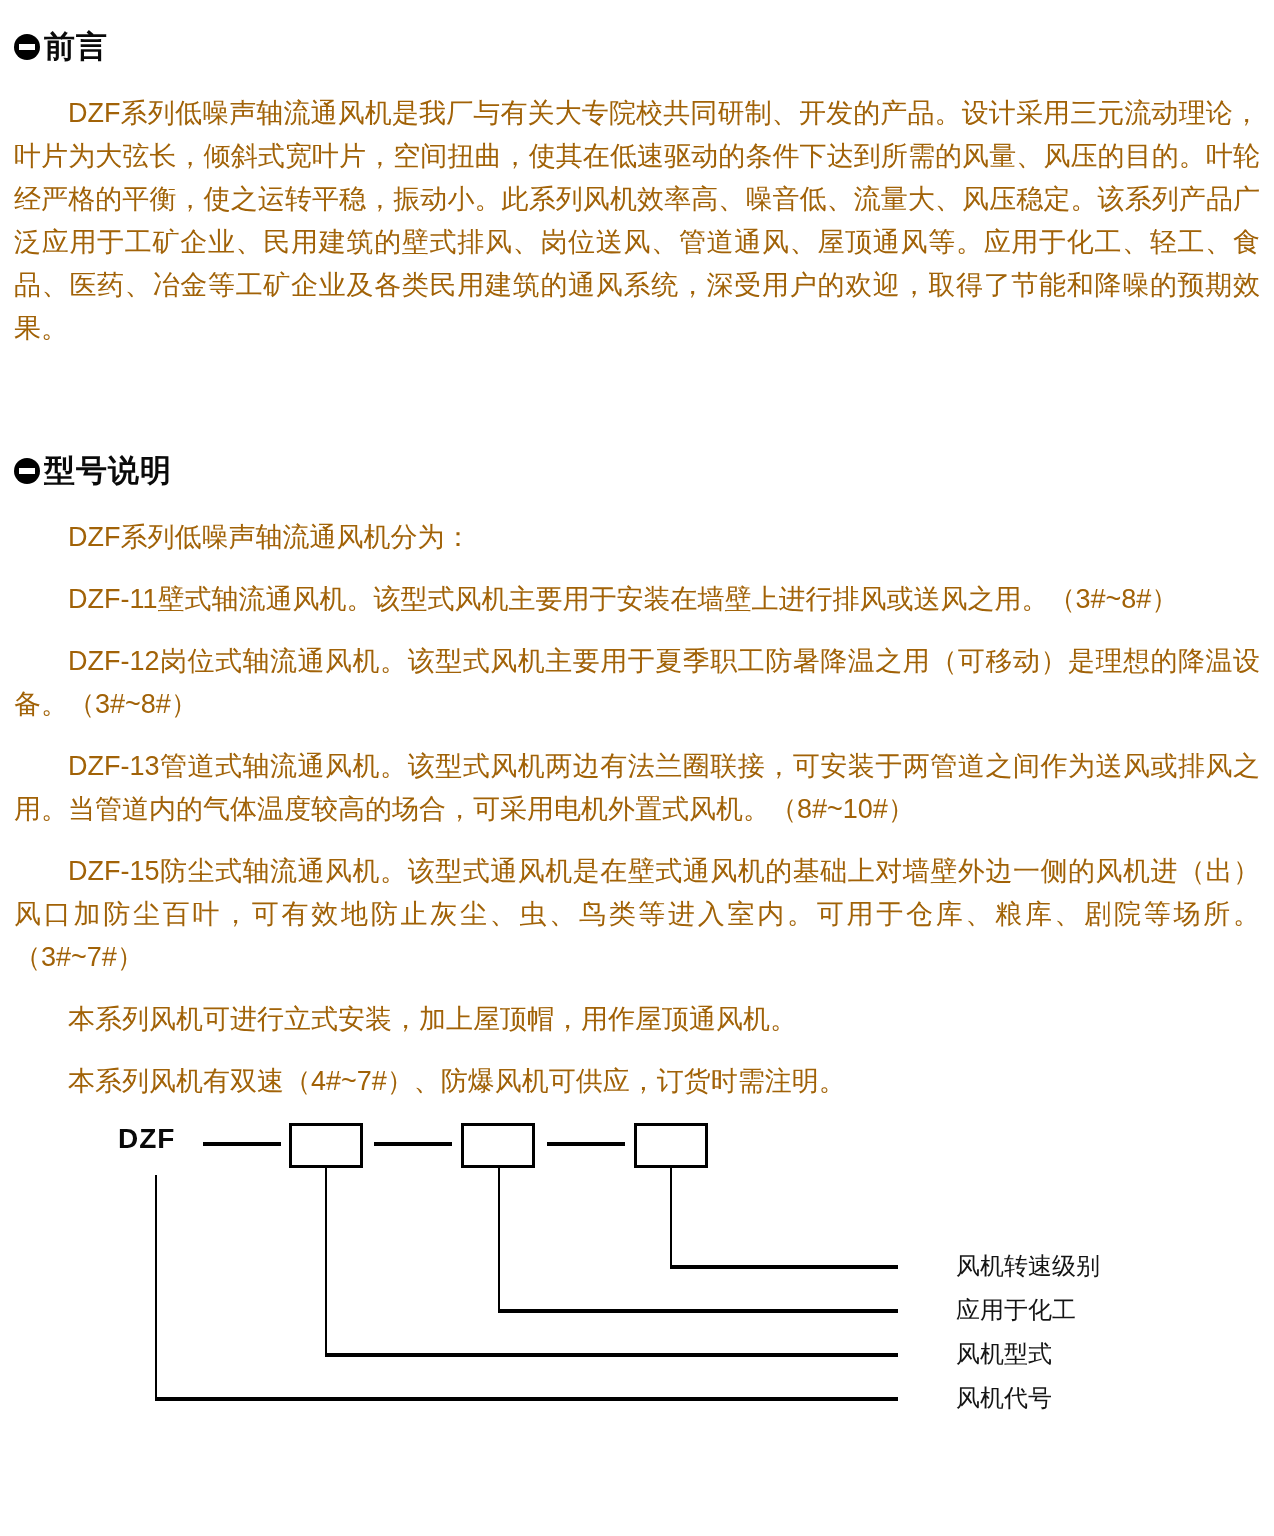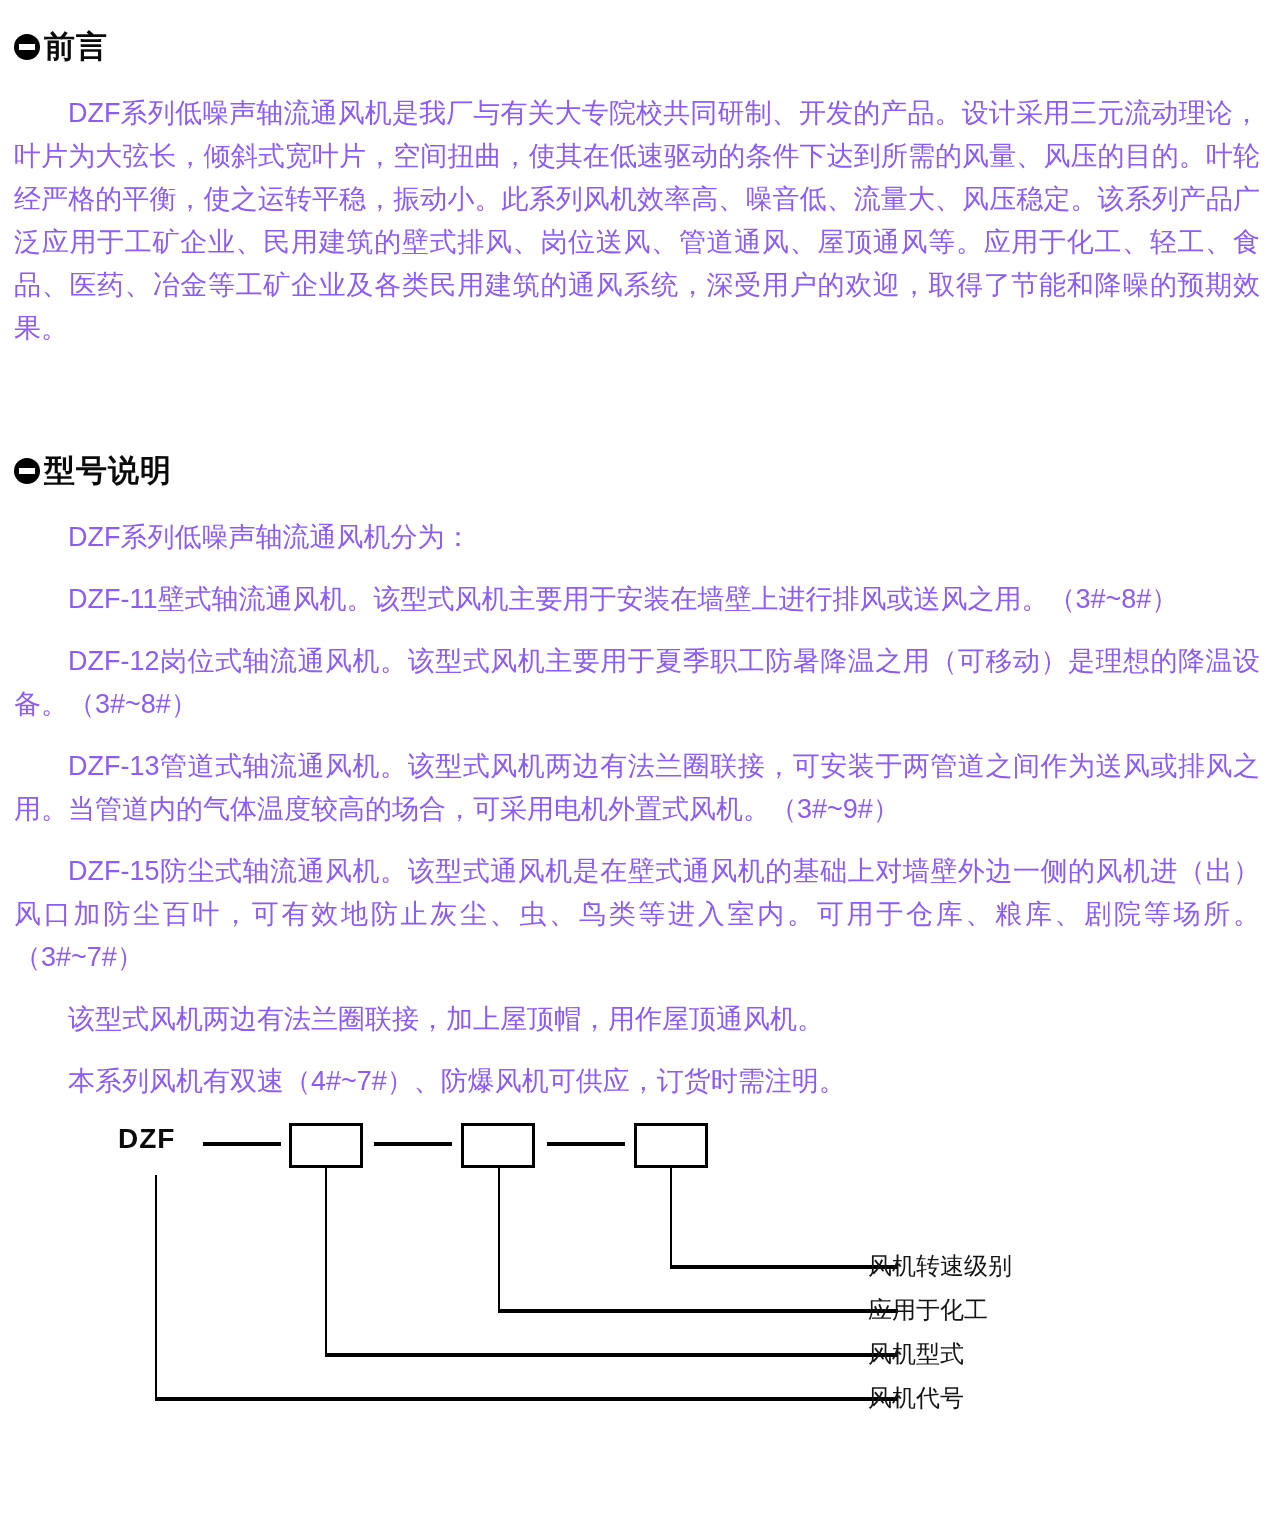--- a/index.html
+++ b/index.html
@@ -40,21 +40,21 @@
     width:16px; height:6px;
     background:#fff;
   }
 
   p.body {
     margin:0;
     font-size:27px;
     line-height:43px;
     text-indent:2em;
     text-align:justify;
-    color:#8b5cf6;
+    color:#a16207;
   }
   p.body.first { margin-top:24px; }
   p.body.item { margin-top:19px; }
 
   
   .diagram {
     position:absolute;
     left:0; top:1118;
     width:1274px; height:418px;
   }
@@ -70,21 +70,21 @@
     box-sizing:border-box;
     width:74px; height:45px;
     border:3px solid #000;
     background:#fff;
     top:20px;
   }
   .hdash  { height:4px; background:#000; top:39px; }
   .vline  { width:2px;  background:#000; }
   .lline  { height:4px; background:#000; }
   .dlabel {
-    left:868px;
+    left:956px;
     font-size:24px;
     line-height:27px;
     color:#141414;
     white-space:nowrap;
   }
 </style>
 </head>
 <body>
 
 <div class="page">
@@ -96,23 +96,23 @@
     </h2>
     <p class="body first">DZF系列低噪声轴流通风机是我厂与有关大专院校共同研制、开发的产品。设计采用三元流动理论，叶片为大弦长，倾斜式宽叶片，空间扭曲，使其在低速驱动的条件下达到所需的风量、风压的目的。叶轮经严格的平衡，使之运转平稳，振动小。此系列风机效率高、噪音低、流量大、风压稳定。该系列产品广泛应用于工矿企业、民用建筑的壁式排风、岗位送风、管道通风、屋顶通风等。应用于化工、轻工、食品、医药、冶金等工矿企业及各类民用建筑的通风系统，深受用户的欢迎，取得了节能和降噪的预期效果。</p>
 
     <h2 class="sec-header second">
       <span class="bullet"></span>
       <span>型号说明</span>
     </h2>
     <p class="body first">DZF系列低噪声轴流通风机分为：</p>
     <p class="body item">DZF-11壁式轴流通风机。该型式风机主要用于安装在墙壁上进行排风或送风之用。（3#~8#）</p>
     <p class="body item">DZF-12岗位式轴流通风机。该型式风机主要用于夏季职工防暑降温之用（可移动）是理想的降温设备。（3#~8#）</p>
-    <p class="body item">DZF-13管道式轴流通风机。该型式风机两边有法兰圈联接，可安装于两管道之间作为送风或排风之用。当管道内的气体温度较高的场合，可采用电机外置式风机。（3#~9#）</p>
+    <p class="body item">DZF-13管道式轴流通风机。该型式风机两边有法兰圈联接，可安装于两管道之间作为送风或排风之用。当管道内的气体温度较高的场合，可采用电机外置式风机。（8#~10#）</p>
     <p class="body item">DZF-15防尘式轴流通风机。该型式通风机是在壁式通风机的基础上对墙壁外边一侧的风机进（出）风口加防尘百叶，可有效地防止灰尘、虫、鸟类等进入室内。可用于仓库、粮库、剧院等场所。（3#~7#）</p>
-    <p class="body item">该型式风机两边有法兰圈联接，加上屋顶帽，用作屋顶通风机。</p>
+    <p class="body item">本系列风机可进行立式安装，加上屋顶帽，用作屋顶通风机。</p>
     <p class="body item">本系列风机有双速（4#~7#）、防爆风机可供应，订货时需注明。</p>
   </div>
 
   <div class="diagram">
 
     <span class="abs prefix">DZF</span>
 
     <span class="abs hdash" style="left:203px;width:78px;"></span>
     <span class="abs mbox" style="left:289px;"></span>
     <span class="abs hdash" style="left:374px;width:78px;"></span>

